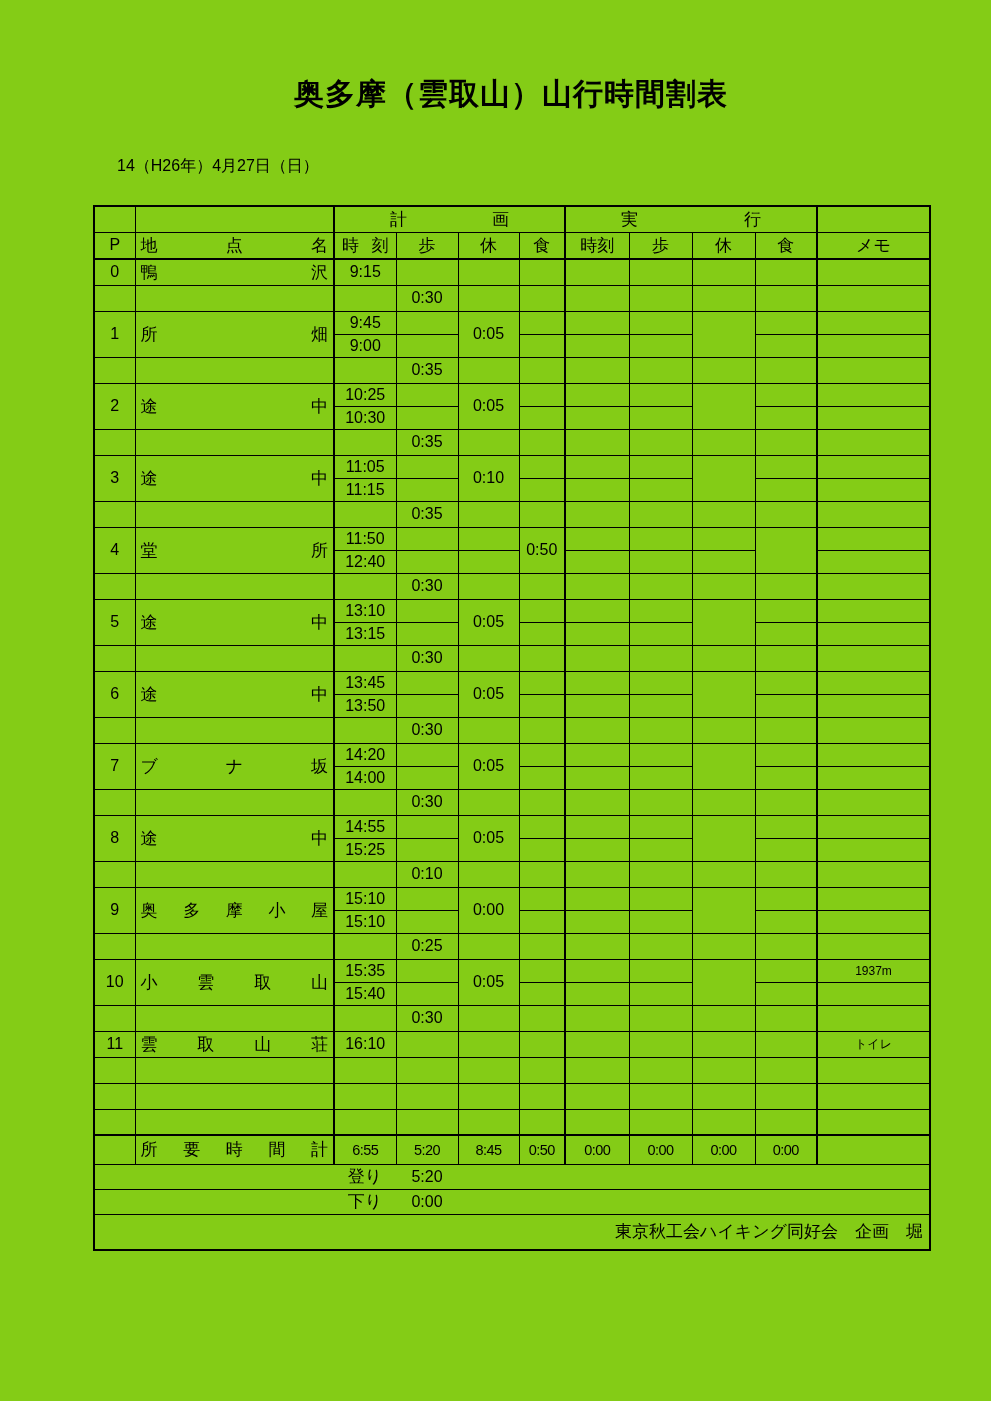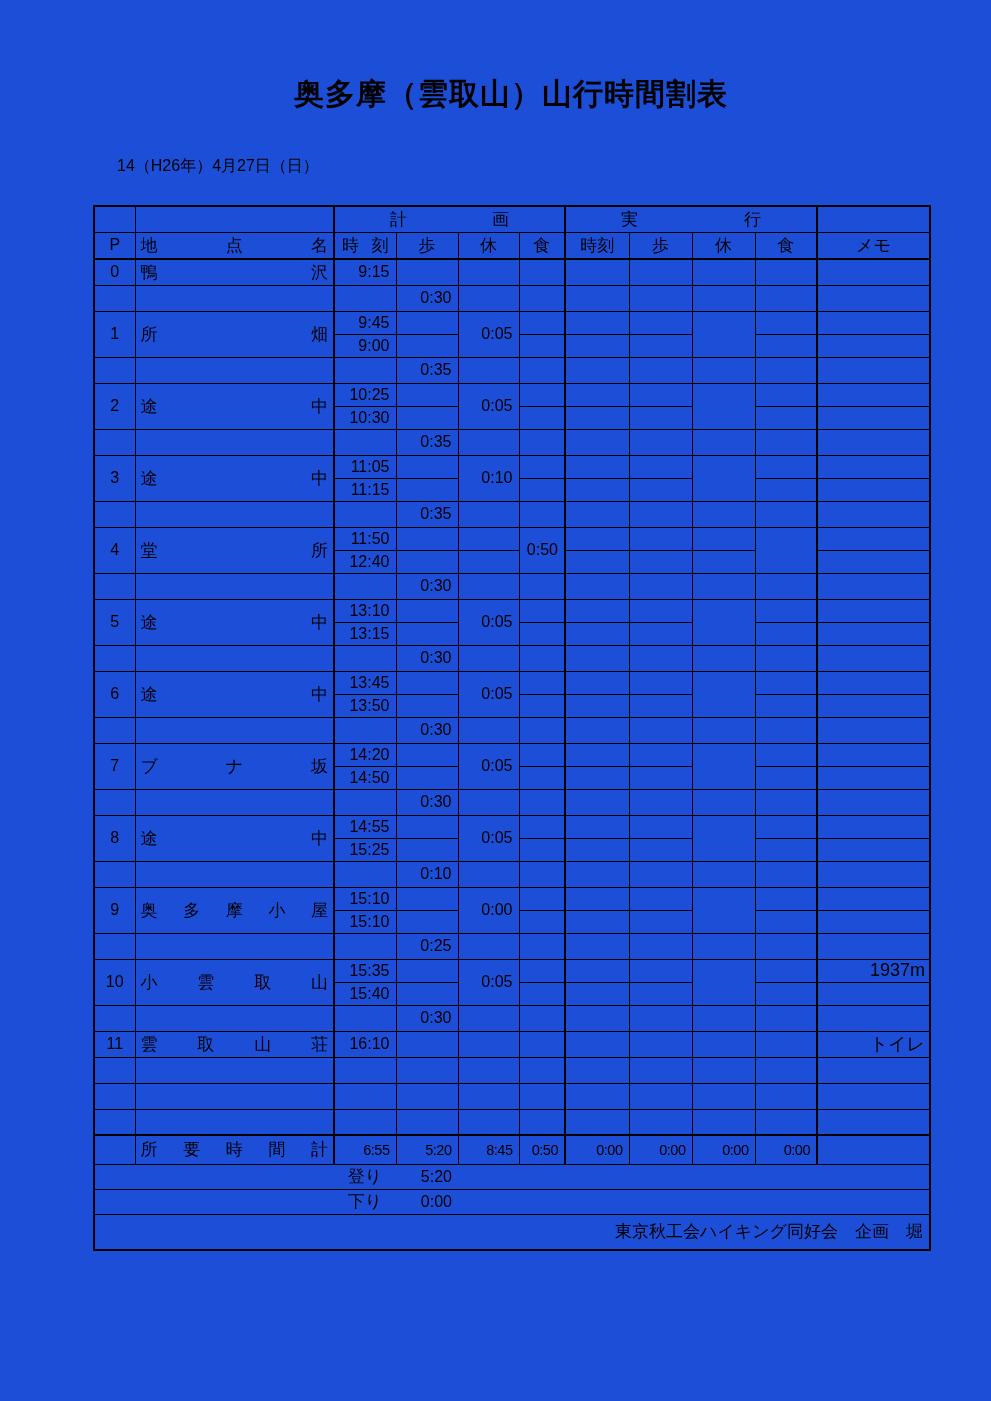--- a/index.html
+++ b/index.html
@@ -1,36 +1,36 @@
 <!DOCTYPE html>
 <html><head>
 <meta charset="utf-8">
 <style>
   html,body{margin:0;padding:0;background:#fff;}
-  .page{position:relative;width:991px;height:1401px;background:#1d4ed8;color:#000;
+  .page{position:relative;width:991px;height:1401px;background:#84cc16;color:#000;
         font-family:"Liberation Sans","DejaVu Sans",sans-serif;overflow:hidden;}
   .content{position:absolute;left:93px;top:0;width:836px;}
   .title{position:absolute;top:74px;left:0;width:100%;text-align:center;
          font-size:30px;font-weight:bold;letter-spacing:1px;}
   .date{position:absolute;top:156px;left:24px;font-size:16px;}
   table.tt{position:absolute;top:205px;left:0;border-collapse:collapse;table-layout:fixed;
            width:836px;border:2px solid #000;}
   td{border:1px solid #000;padding:0 3px;font-size:17px;overflow:hidden;
      white-space:nowrap;vertical-align:middle;}
   tr.rh1{height:26px;} tr.rh2{height:27px;}
   tr.rs{height:26px;} tr.rg{height:23px;} tr.re{height:26px;}
   tr.rt{height:29px;} tr.ru{height:25px;} tr.rf{height:36px;}
   .v{border-left:2px solid #000;}          
   .hb{border-bottom:2px solid #000;}       
   .tt2{border-top:2px solid #000;}         
   .nv{border-left:0;border-right:0;}       
   .c{text-align:center;}
-  .t{text-align:right;padding:0 6px;font-size:16px;}
+  .t{text-align:center;padding:0 6px;font-size:16px;}
   .cp{text-align:center;font-size:16px;padding:0;}
-  .ml{text-align:right;font-size:18px;padding:0 4px;}
+  .ml{text-align:center;font-size:12px;padding:0 4px;}
   .cond{font-size:14.5px;letter-spacing:-0.5px;}
   .dist{display:flex;justify-content:space-between;align-items:center;width:100%;box-sizing:border-box;}
   .npad{padding:0 2px;} .tpad{padding:0 4px;} .gpad{padding:0 52px;}
   .right{text-align:right;padding-right:6px;padding-left:17px;}
 </style>
 </head>
 <body>
 
 <div class="page">
 <div class="content">
@@ -394,21 +394,21 @@
     <td></td>
     <td class="t" rowspan="2">0:05</td>
     <td></td>
     <td class="v"></td>
     <td></td>
     <td rowspan="2"></td>
     <td></td>
     <td class="v ml"></td>
   </tr>
   <tr class="rg">
-    <td class="v t">14:50</td>
+    <td class="v t">14:00</td>
     <td></td>
     <td></td>
     <td class="v"></td>
     <td></td>
     <td></td>
     <td class="v ml"></td>
   </tr>
 
   <tr class="rs">
     <td class="cp"></td>

